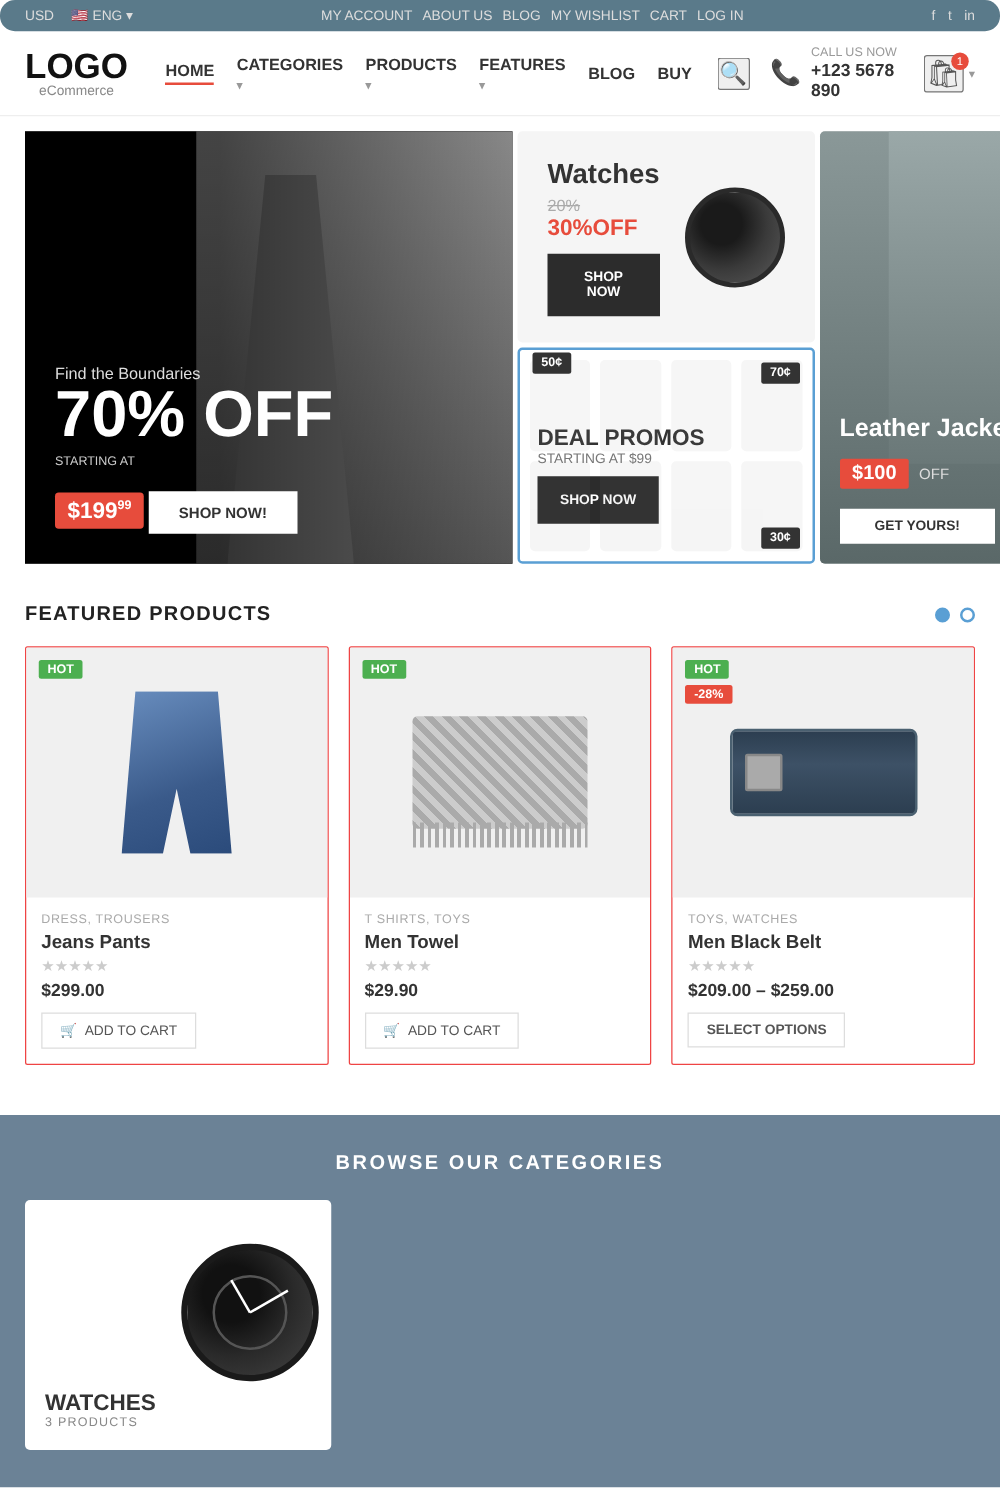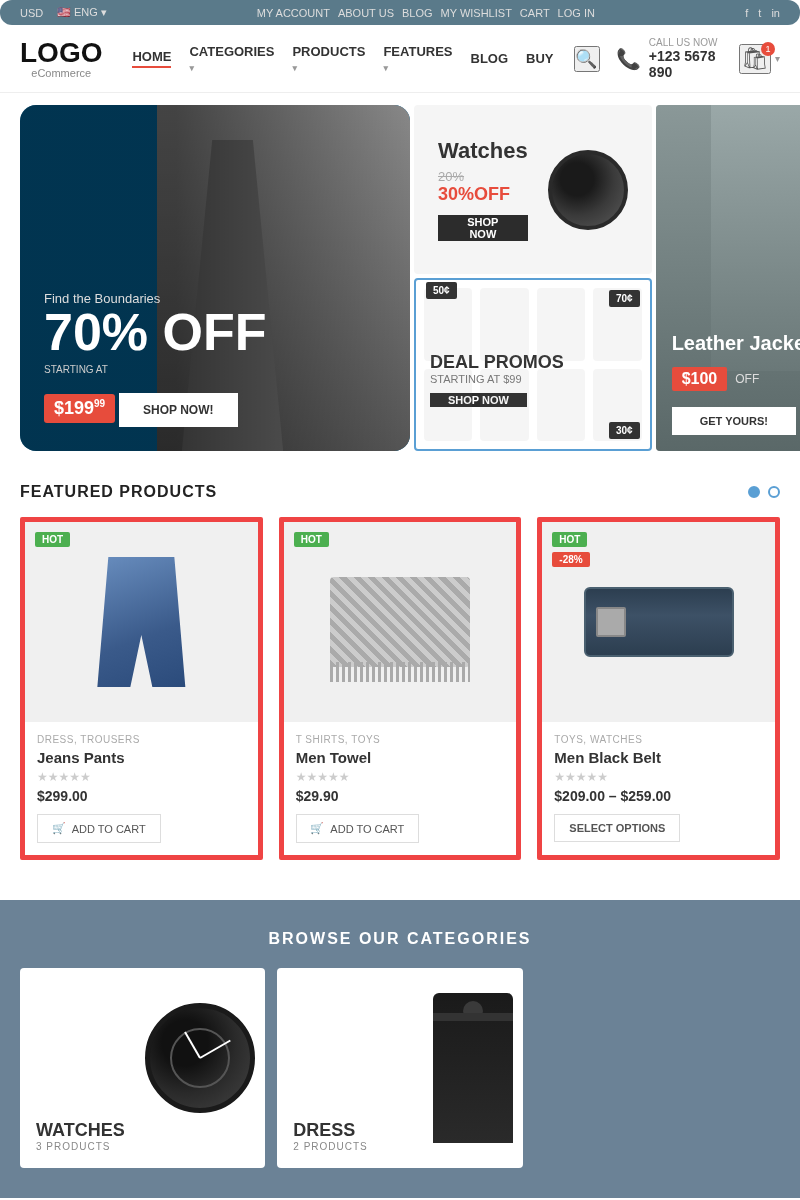--- a/index.html
+++ b/index.html
@@ -44,22 +44,22 @@
     .phone-text { font-size: 10px; color: #999; }
     .phone-number { font-size: 14px; font-weight: 700; color: #333; }
     .cart-btn { position: relative; font-size: 22px; color: #555; cursor: pointer; }
     .cart-badge { position: absolute; top: -4px; right: -6px; background: #e74c3c; color: #fff; font-size: 9px; border-radius: 50%; width: 14px; height: 14px; display: flex; align-items: center; justify-content: center; }
     .cart-arrow { font-size: 10px; color: #999; }
 
     
     .hero { display: flex; gap: 4px; padding: 12px 20px; height: 370px; }
     .hero-main {
       flex: 0 0 390px;
-      background: #0369a1;
-      border-radius: 16px;
+      background: #000000;
+      border-radius: 0;
       position: relative;
       overflow: hidden;
       display: flex;
       align-items: flex-end;
       padding: 24px;
     }
     .hero-main-overlay {
       position: absolute; inset: 0;
       background: linear-gradient(to right, rgba(0,0,0,0.5) 40%, transparent 100%);
     }
@@ -85,21 +85,21 @@
       padding: 14px;
       flex-direction: column;
       align-items: flex-start;
       justify-content: center;
     }
     .watches-title { font-size: 22px; font-weight: 700; color: #333; }
     .watches-old { font-size: 13px; color: #aaa; text-decoration: line-through; }
     .watches-new { font-size: 18px; font-weight: 700; color: #e74c3c; display: inline; }
     .shop-btn-dark {
       background: #2c2c2c; color: #fff; font-size: 11px; font-weight: 700;
-      padding: 1px 18px; text-transform: uppercase; cursor: pointer; border: none; margin-top: 10px;
+      padding: 13px 18px; text-transform: uppercase; cursor: pointer; border: none; margin-top: 10px;
     }
     .hero-deal {
       background: #fff;
       border: 2px solid #5a9fd4;
       flex-direction: column;
       align-items: flex-start;
       justify-content: center;
       padding: 14px;
     }
     .deal-badge { background: #333; color: #fff; font-size: 10px; font-weight: 700; padding: 3px 7px; border-radius: 2px; position: absolute; top: 2px; left: 10px; }
@@ -130,21 +130,21 @@
     .deal-bg-item { background: #888; border-radius: 4px; }
 
     
     .featured-section { padding: 20px; }
     .section-header { display: flex; align-items: center; justify-content: space-between; margin-bottom: 16px; }
     .section-title { font-size: 16px; font-weight: 700; text-transform: uppercase; letter-spacing: 1px; color: #222; }
     .carousel-dots { display: flex; gap: 8px; align-items: center; }
     .dot { width: 12px; height: 12px; border-radius: 50%; border: 2px solid #5a9fd4; background: transparent; cursor: pointer; }
     .dot.active { background: #5a9fd4; }
     .products-grid { display: grid; grid-template-columns: repeat(3, 1fr); gap: 16px; }
-    .product-card { border: 5px solid #ef4444; border-radius: 2px; overflow: hidden; position: relative; }
+    .product-card { border: 1px solid #ef4444; border-radius: 2px; overflow: hidden; position: relative; }
     .product-img-area {
       height: 200px; background: #f0f0f0;
       display: flex; align-items: center; justify-content: center;
       position: relative;
     }
     .hot-badge { position: absolute; top: 10px; left: 10px; background: #4caf50; color: #fff; font-size: 10px; font-weight: 700; padding: 2px 7px; border-radius: 2px; }
     .sale-badge { position: absolute; top: 30px; left: 10px; background: #e74c3c; color: #fff; font-size: 10px; font-weight: 700; padding: 2px 7px; border-radius: 2px; }
     .product-info { padding: 12px; }
     .product-cats { font-size: 10px; color: #aaa; text-transform: uppercase; letter-spacing: 0.5px; }
     .product-name { font-size: 15px; font-weight: 600; color: #333; margin: 4px 0; }
@@ -394,27 +394,15 @@
           <div style="position:absolute; width:2px; height:30%; background:#fff; transform-origin:bottom; transform:rotate(-30deg); bottom:50%;"></div>
           <div style="position:absolute; width:2px; height:35%; background:#fff; transform-origin:bottom; transform:rotate(60deg); bottom:50%;"></div>
         </div>
       </div>
       <div class="category-info">
         <div class="category-name">WATCHES</div>
         <div class="category-count">3 PRODUCTS</div>
       </div>
     </div>
 
-    <div class="category-card">
-      <div style="position:absolute; right:10px; top:0; bottom:0; display:flex; align-items:center;">
-        <div style="width:80px; height:150px; background: linear-gradient(180deg, #1a1a1a 0%, #2a2a2a 100%); border-radius:6px 6px 0 0; position:relative;">
-          <div style="position:absolute; top:8px; left:50%; transform:translateX(-50%); width:20px; height:20px; border-radius:50%; background:#3a3a3a;"></div>
-          <div style="position:absolute; top:20px; left:0; right:0; height:8px; background:#333;"></div>
-        </div>
-      </div>
-      <div class="category-info">
-        <div class="category-name">DRESS</div>
-        <div class="category-count">2 PRODUCTS</div>
-      </div>
-    </div>
 
   </div>
 </div>
 
 </body></html>

